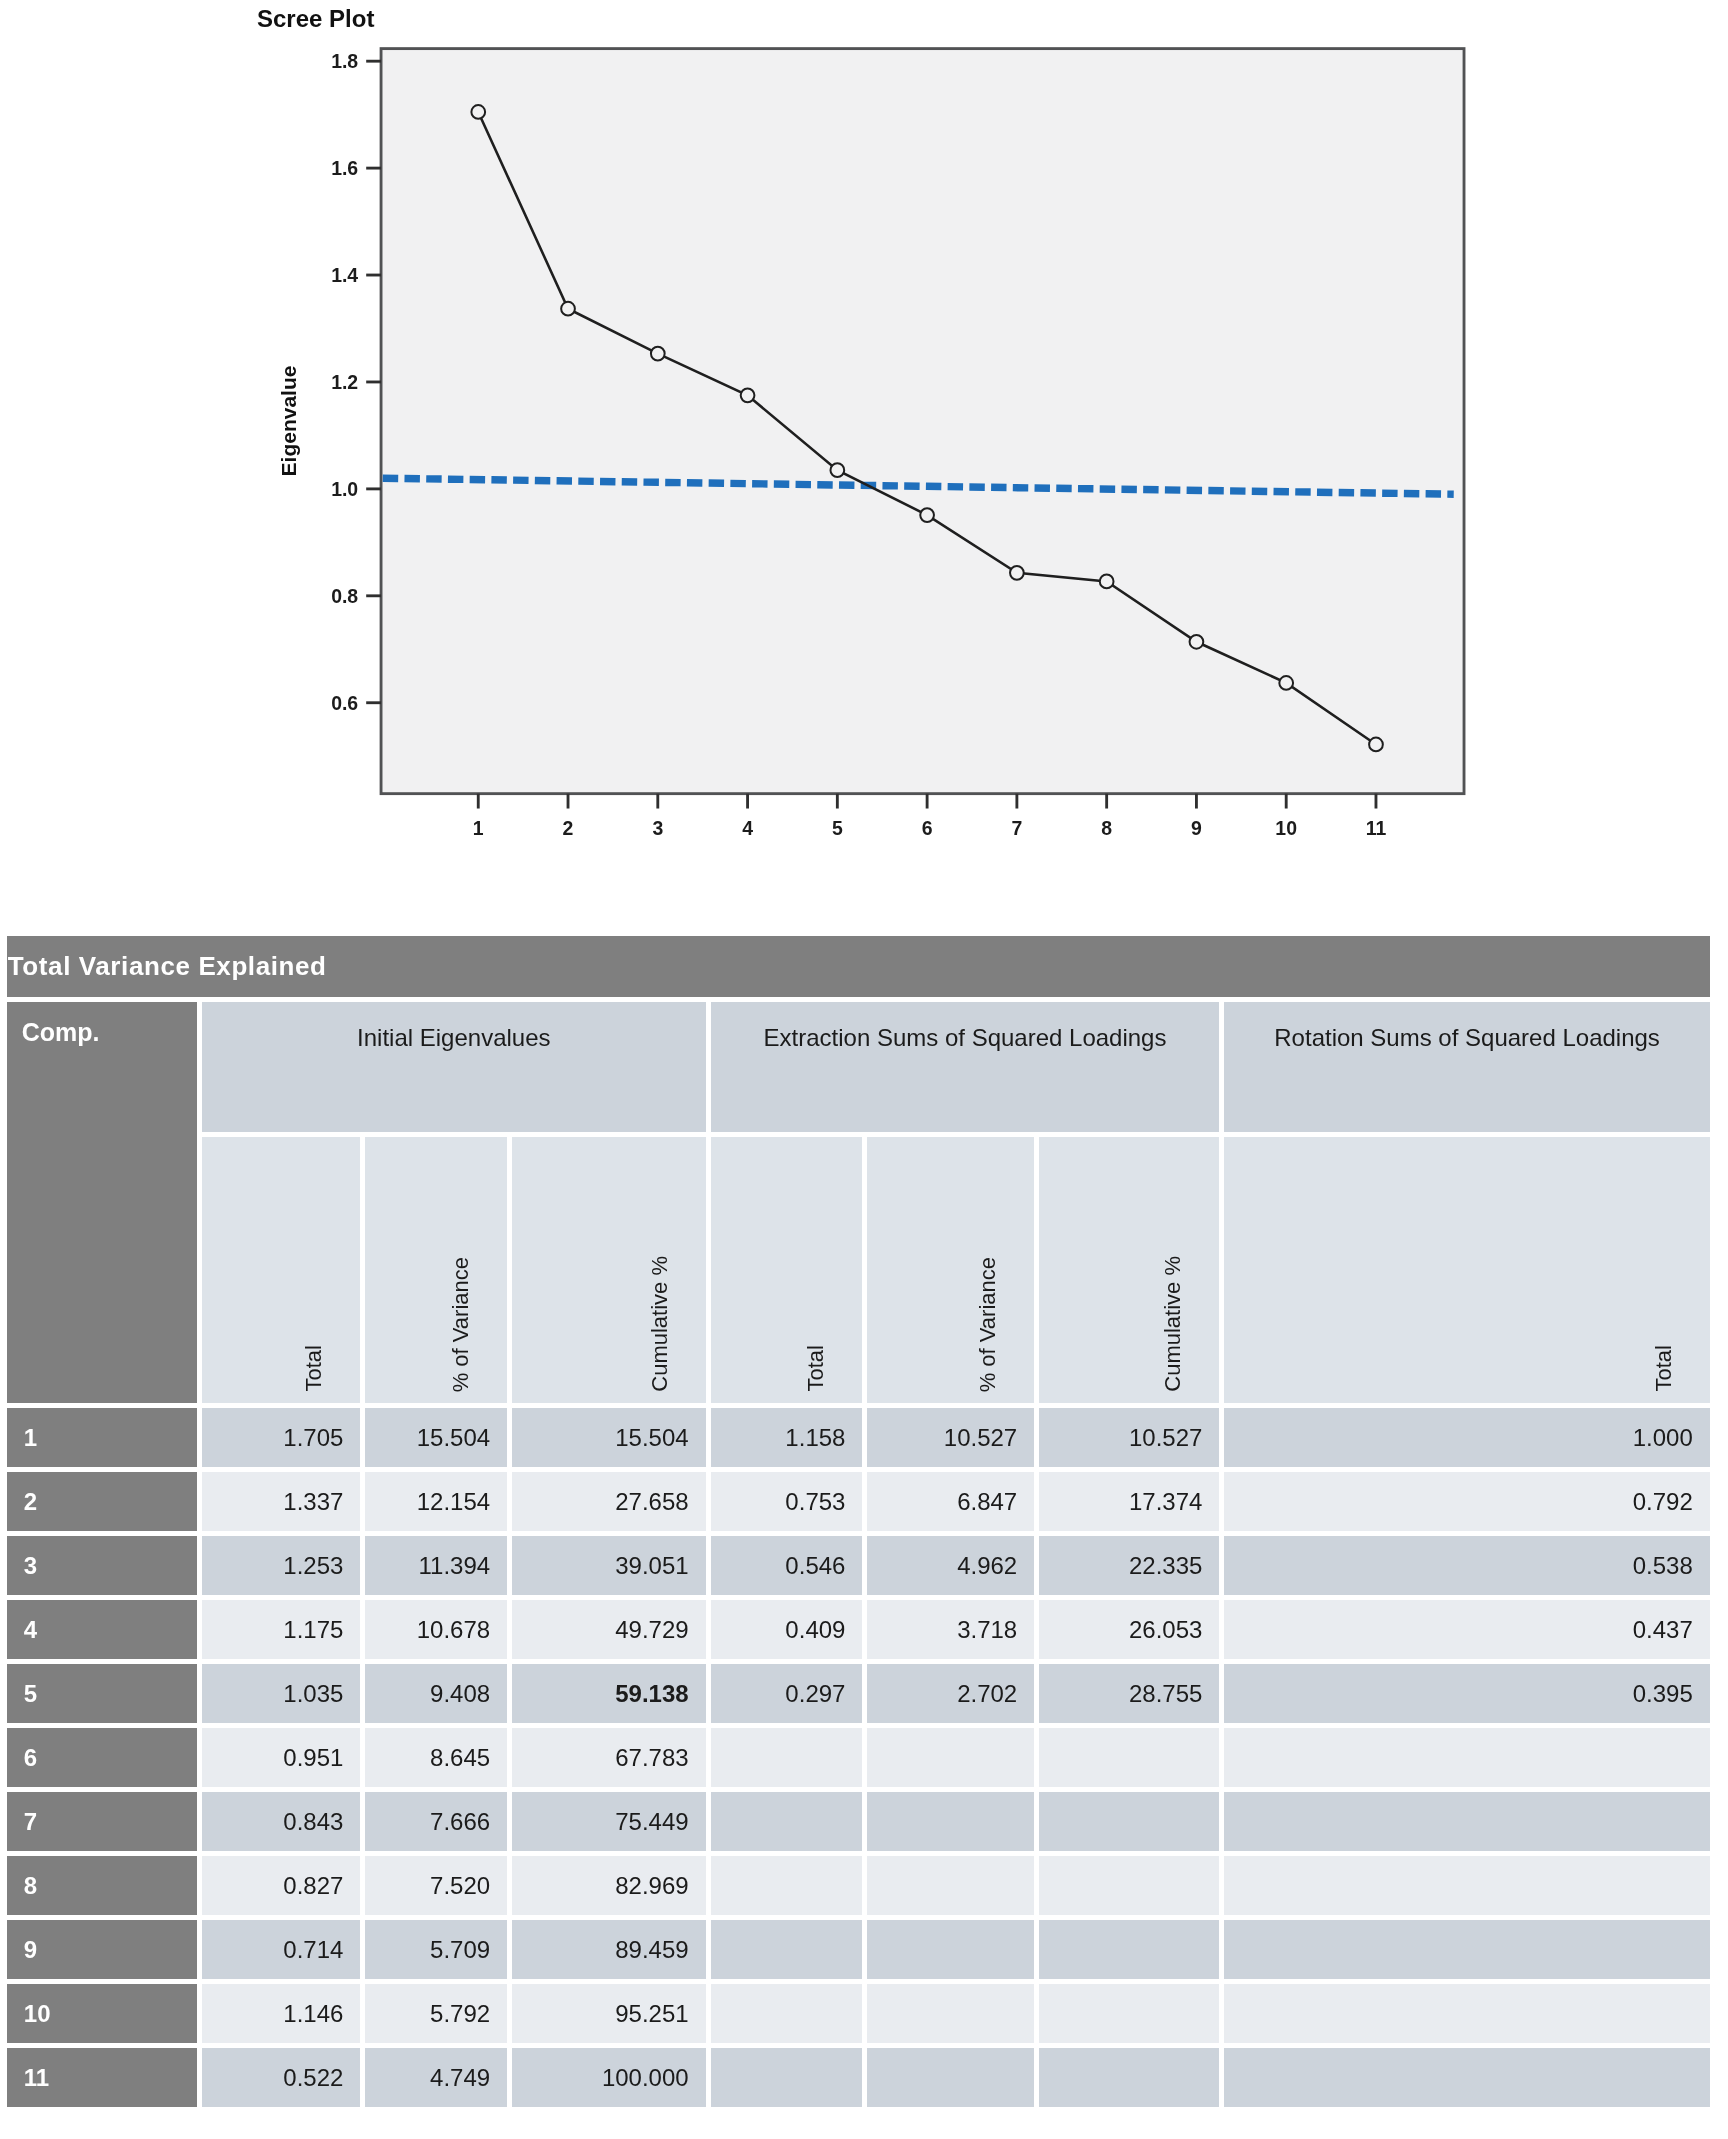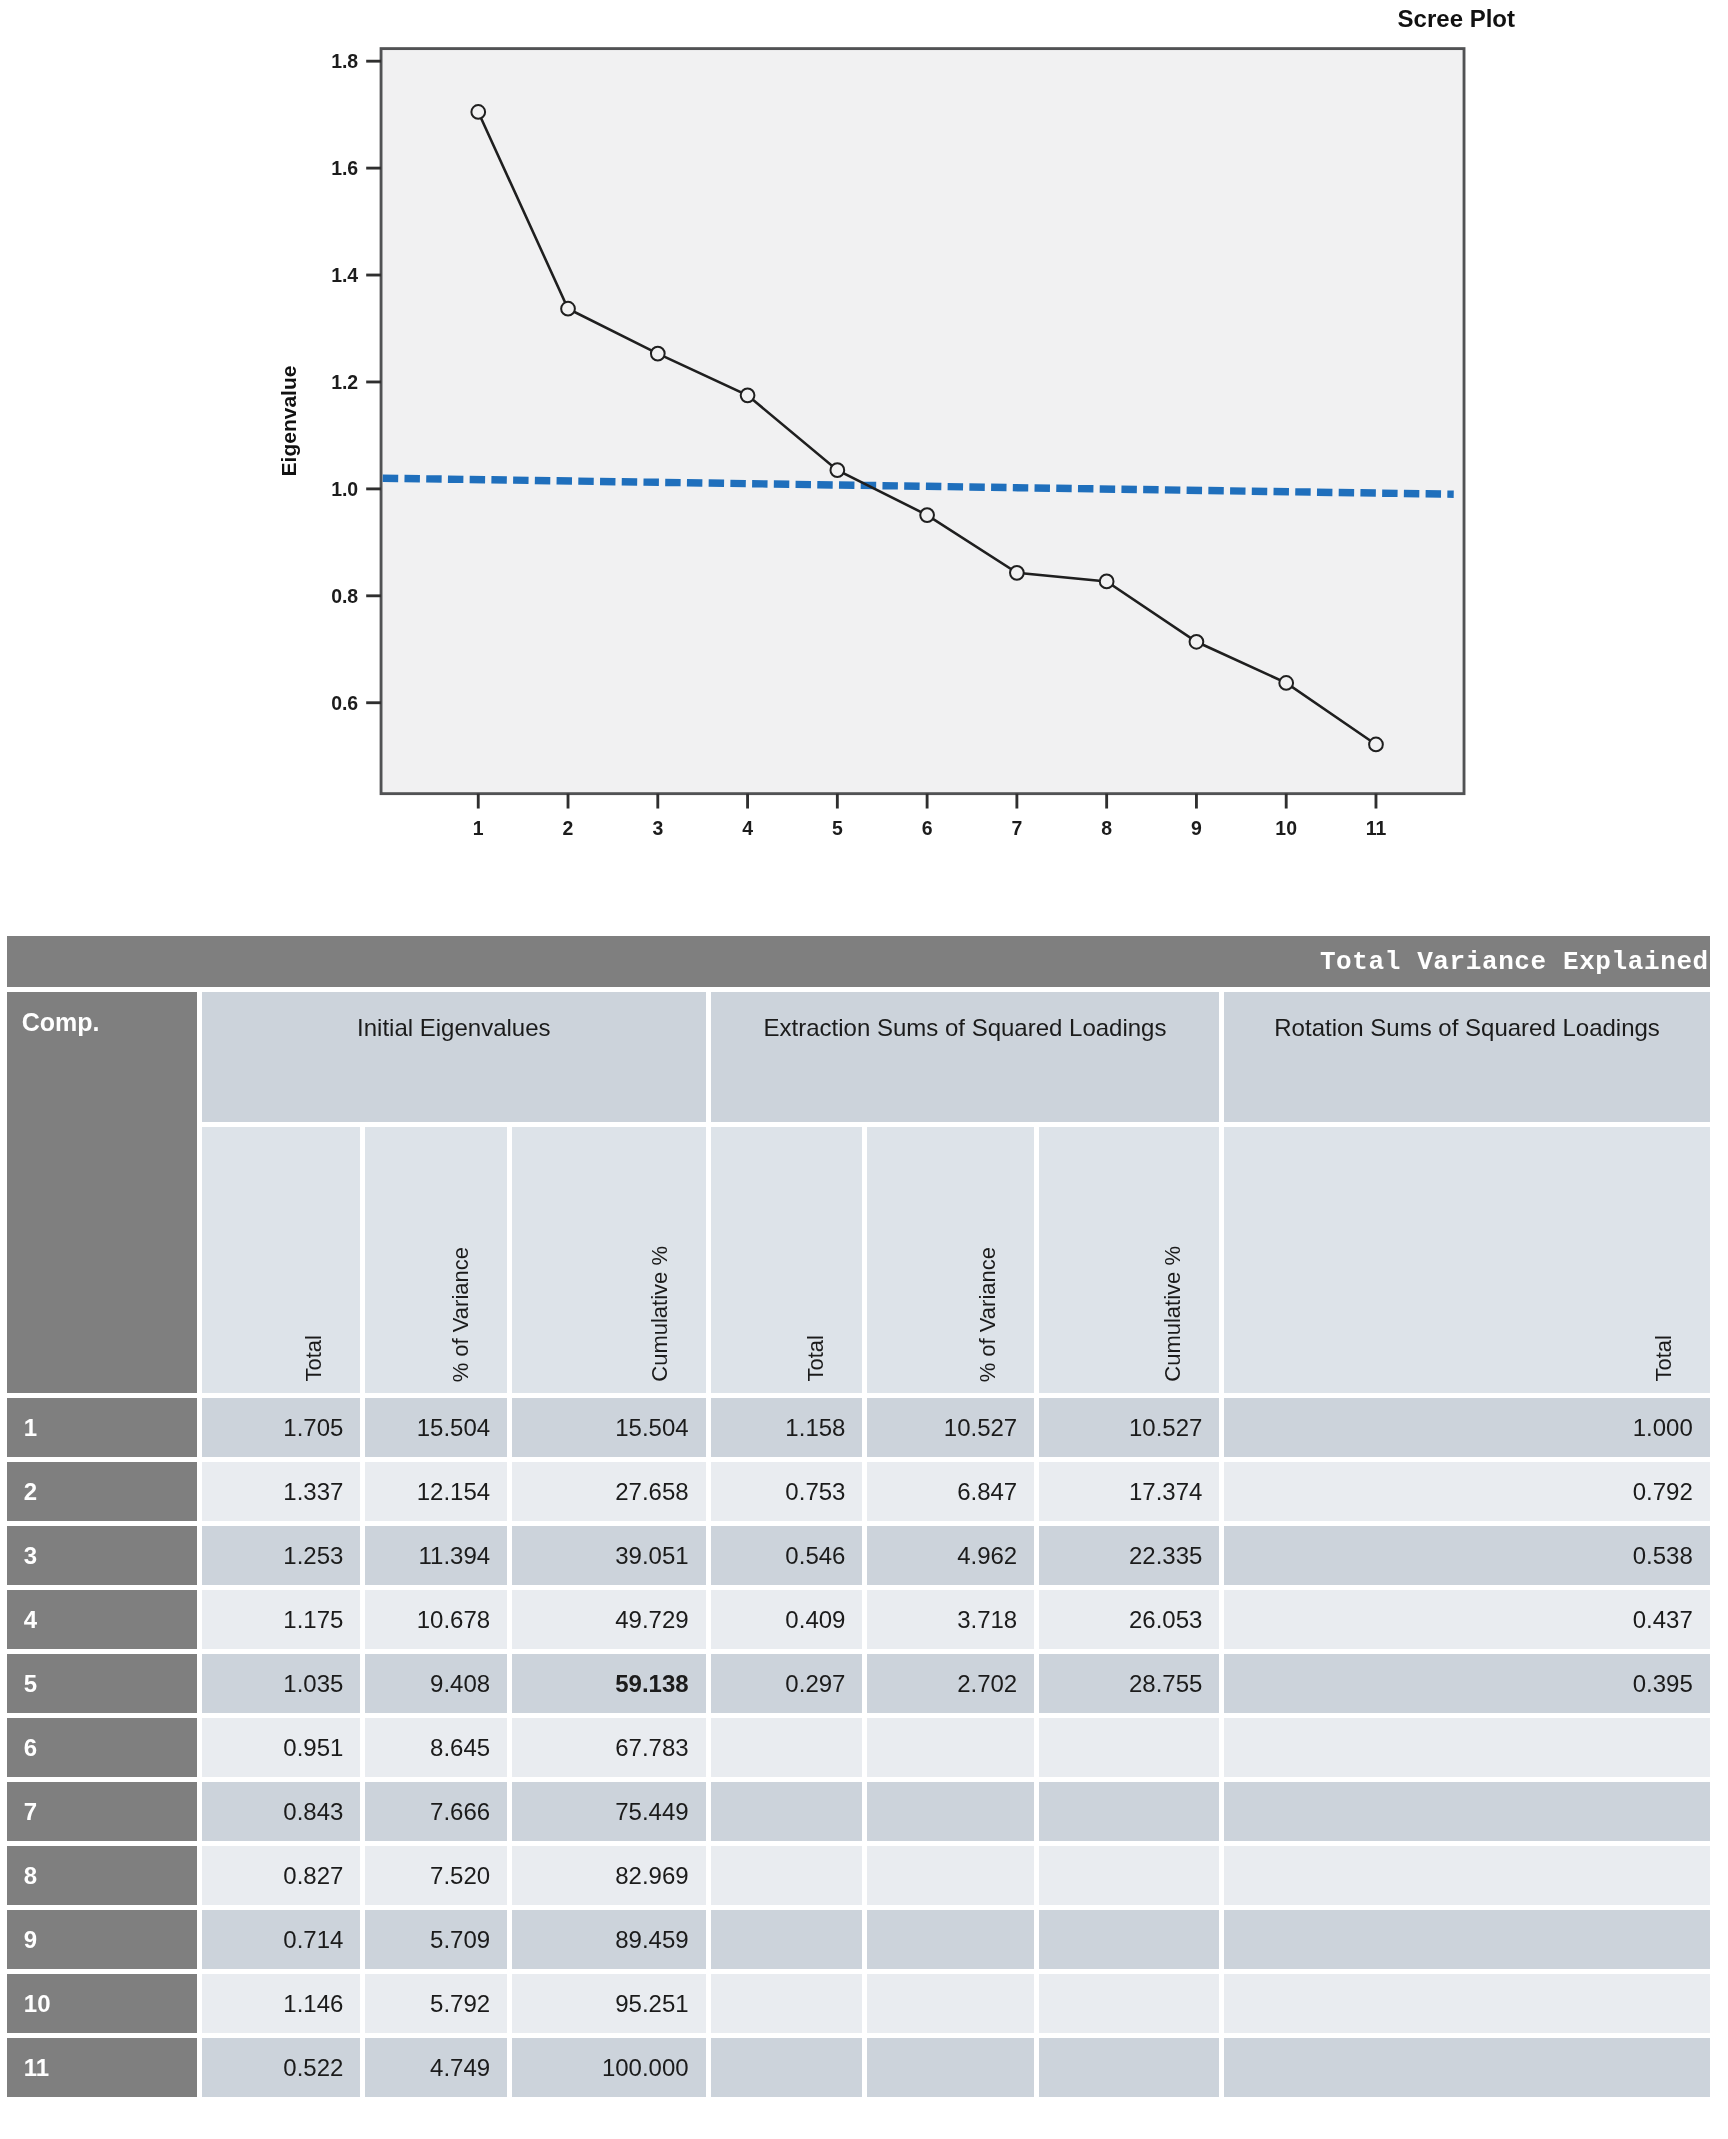--- a/index.html
+++ b/index.html
@@ -16,21 +16,21 @@
   body{
     width:1729px;
     font-family:"Liberation Sans", sans-serif;
     color:var(--ink);
   }
 
   
   .chart-section{position:relative;width:1729px;height:915px;background:#fff;}
   .chart-title{
     position:absolute;left:257px;top:4.6px;width:1258px;
-    text-align:right;font-size:24px;font-weight:bold;color:#111;
+    text-align:left;font-size:24px;font-weight:bold;color:#111;
   }
   .x-axis-title{
     position:absolute;left:381px;top:853px;width:1083px;
     text-align:center;font-size:21px;font-weight:bold;color:#111;
   }
   .y-axis-title{
     position:absolute;left:289px;top:421px;
     transform:translate(-50%,-50%) rotate(-90deg);
     font-size:21px;font-weight:bold;color:#111;white-space:nowrap;
   }
@@ -40,24 +40,23 @@
   .table-section{margin:16px 6.9px 0 6.9px;}
   table.tve{
     width:1713px;
     table-layout:fixed;
     border-collapse:separate;
     border-spacing:5.1px 5.7px;
     margin-left:-5.1px; 
   }
   td{overflow:hidden;}
   td.title-cell{
-    height:51px;background:var(--gray-hdr);color:#fff;
-    font-size:26px;font-weight:bold;text-align:right;vertical-align:middle;
+    height:61px;background:var(--gray-hdr);color:#fff;
+    font-size:26px;font-weight:bold;text-align:left;vertical-align:middle;
     letter-spacing:0.6px;
-    font-family:Liberation Mono, monospace;
   }
   td.comp-hdr{
     background:var(--gray-hdr);color:#fff;
     font-size:25px;font-weight:bold;
     vertical-align:top;text-align:left;
     padding:16px 0 0 15px;
   }
   td.group-hdr{
     height:130px;background:var(--shade-a);
     font-size:24px;font-weight:400;color:var(--ink);

